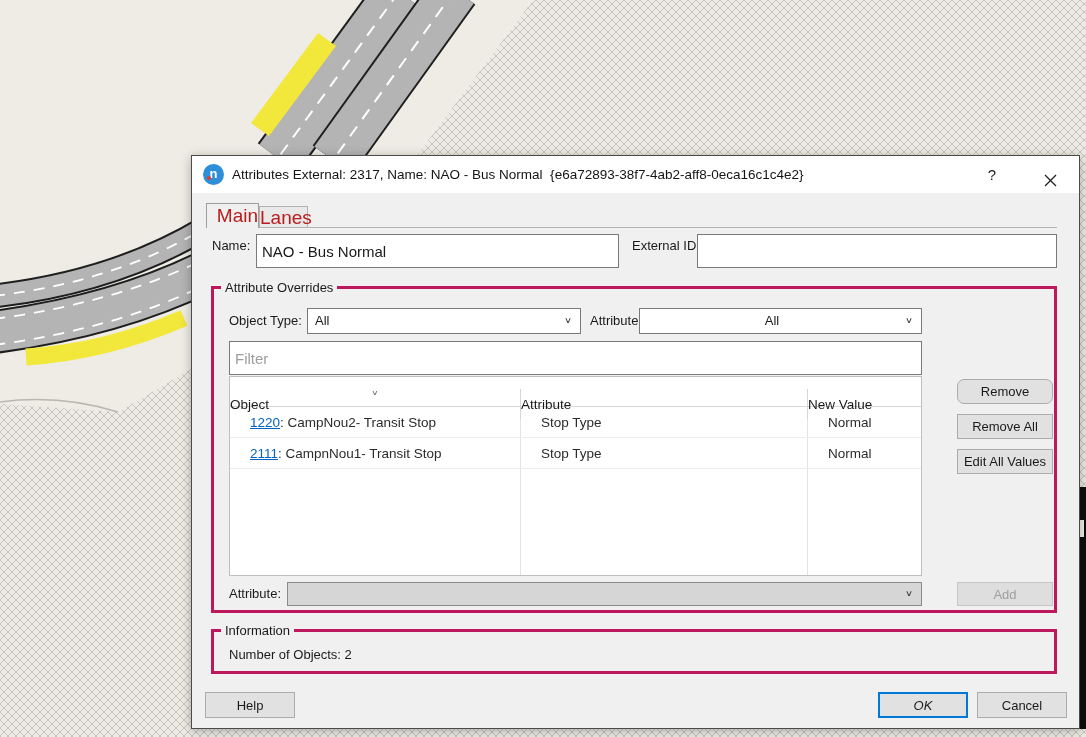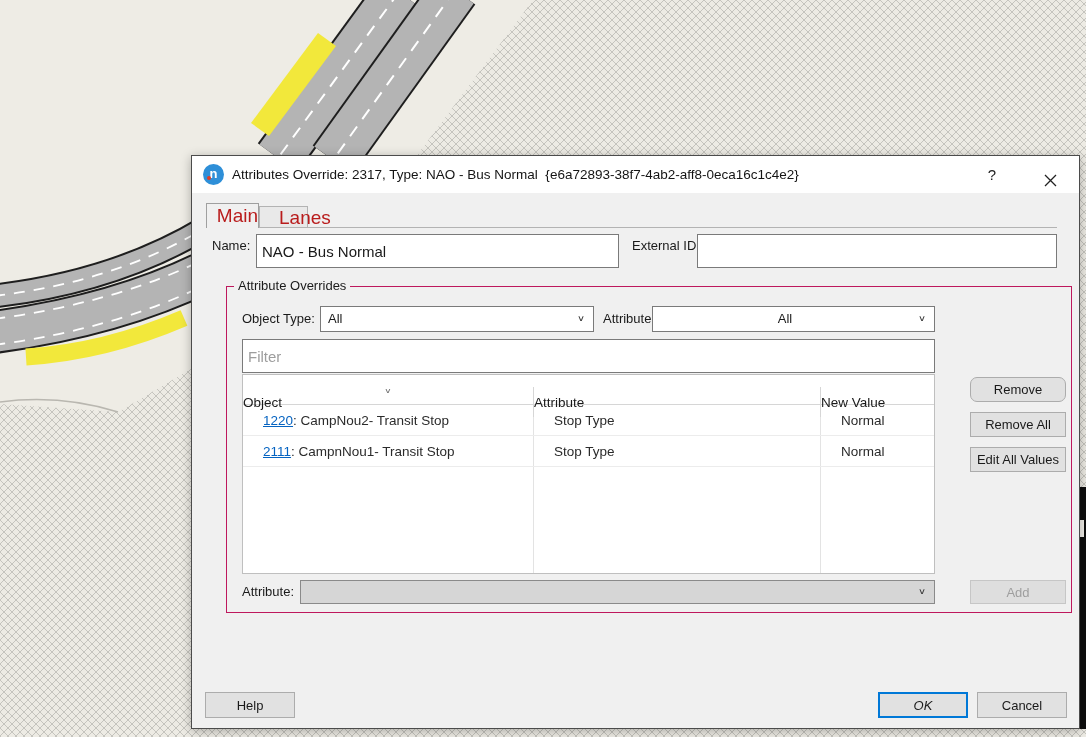--- a/index.html
+++ b/index.html
@@ -18,28 +18,28 @@
   .tb-btn { position:absolute; top:0; height:37px; width:36px; text-align:center; line-height:37px;
             font-size:15px; color:#222; background:transparent; border:none; cursor:default; }
   .helpb { left:782px; }
   .closeb { left:840px; padding-top:11px; line-height:0; }
 
   
   .tab { position:absolute; text-align:right; font-size:19px; color:#b91c1c; }
   .tab.active { left:14px; top:47px; width:53px; height:25px; line-height:24px;
                 background:#f0f0f0; border:1px solid #9f9f9f; border-bottom:none; z-index:3; }
   .tab.inactive { left:67px; top:50px; width:49px; height:22px; line-height:21px;
-                  background:#e9e9e9; border:1px solid #b3b3b3; border-bottom:none; z-index:1;padding-left:19px; }
+                  background:#e9e9e9; border:1px solid #b3b3b3; border-bottom:none; z-index:1; }
   .tabline { position:absolute; left:14px; top:71px; width:851px; border-top:1px solid #b3b3b3; z-index:2; }
 
   .lbl { position:absolute; font-size:13px; color:#1a1a1a; }
   .input { position:absolute; border:1px solid #7a7a7a; background:#fff; font-size:15px; color:#1a1a1a; padding:16px 5px; }
   .input::placeholder { color:#9d9d9d; }
 
-  .groupbox { position:absolute; border:1px solid #be185d;margin-left:15px; }
+  .groupbox { position:absolute; border:3px solid #be185d; }
   .grouplabel { position:absolute; top:-9px; left:7px; background:#f0f0f0; padding:0 4px; font-size:13px; color:#1a1a1a; }
 
   .combo { position:absolute; background:#fff; border:1px solid #7a7a7a; font-size:13px; color:#1a1a1a; }
   .combo .ctext { position:absolute; left:7px; top:0; right:24px; height:100%; line-height:24px; overflow:hidden; }
   .combo .ctext.center { text-align:center; }
   .combo .chev { position:absolute; right:8px; top:50%; transform:translateY(-54%) scaleY(.75); font-size:11px; color:#3c3c3c; }
   .combo.gray { background:#d6d6d6; border-color:#8a8a8a; }
 
   .btn { position:absolute; background:#e1e1e1; border:1px solid #acacac; font-size:13px; color:#1a1a1a; }
   .btn.default { border:2px solid #0078d7;font-style:italic; }
@@ -97,21 +97,21 @@
     <rect x="1075" y="520" width="9" height="17" fill="#f0eee8"></rect>
   </svg>
 
   <div class="dlg">
 
     <div class="titlebar">
       <div class="logo">
         <span>n</span>
         <span class="dot"></span>
       </div>
-      <div class="title">Attributes Override: 2317, Type: NAO - Bus Normal  {e6a72893-38f7-4ab2-aff8-0eca16c1c4e2}</div>
+      <div class="title">Attributes External: 2317, Name: NAO - Bus Normal  {e6a72893-38f7-4ab2-aff8-0eca16c1c4e2}</div>
       <button class="tb-btn helpb">?</button>
       <button class="tb-btn closeb">
         <svg width="13" height="13" viewBox="0 0 13 13">
             <path d="M1,1 L12,12 M12,1 L1,12" stroke="#222" stroke-width="1.3"></path>
           </svg>
       </button>
     </div>
 
     <div class="tab active">Main</div>
     <div class="tab inactive">Lanes</div>
@@ -171,18 +171,22 @@
       <button class="btn" style="left:743px; top:160px; width:96px; height:25px;">Edit All Values</button>
 
       <div class="lbl" style="left:15px; top:293px; height:24px; line-height:24px;">Attribute:</div>
       <div class="combo gray" style="left:73px; top:293px; width:635px; height:24px;">
         <span class="ctext" style="line-height:22px;"></span>
         <span class="chev">∨</span>
       </div>
       <button class="btn off" style="left:743px; top:293px; width:96px; height:24px;" disabled="">Add</button>
     </div>
 
+    <div class="groupbox" style="left:19px; top:473px; width:846px; height:45px;">
+      <div class="grouplabel">Information</div>
+      <div class="lbl" style="left:15px; top:13px; height:20px; line-height:20px;">Number of Objects: 2</div>
+    </div>
 
     <button class="btn" style="left:13px; top:536px; width:90px; height:26px;">Help</button>
     <button class="btn default" style="left:686px; top:536px; width:90px; height:26px;">OK</button>
     <button class="btn" style="left:785px; top:536px; width:90px; height:26px;">Cancel</button>
   </div>
 </div>
 
 </body></html>

